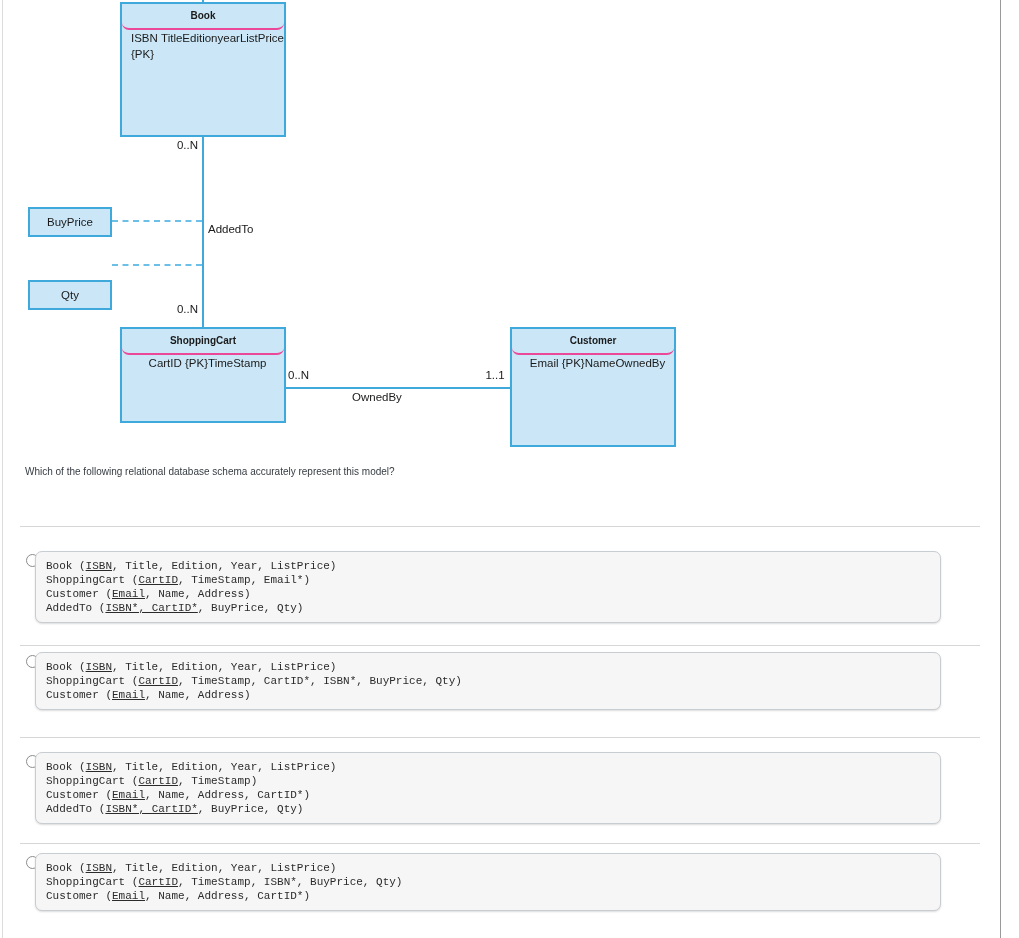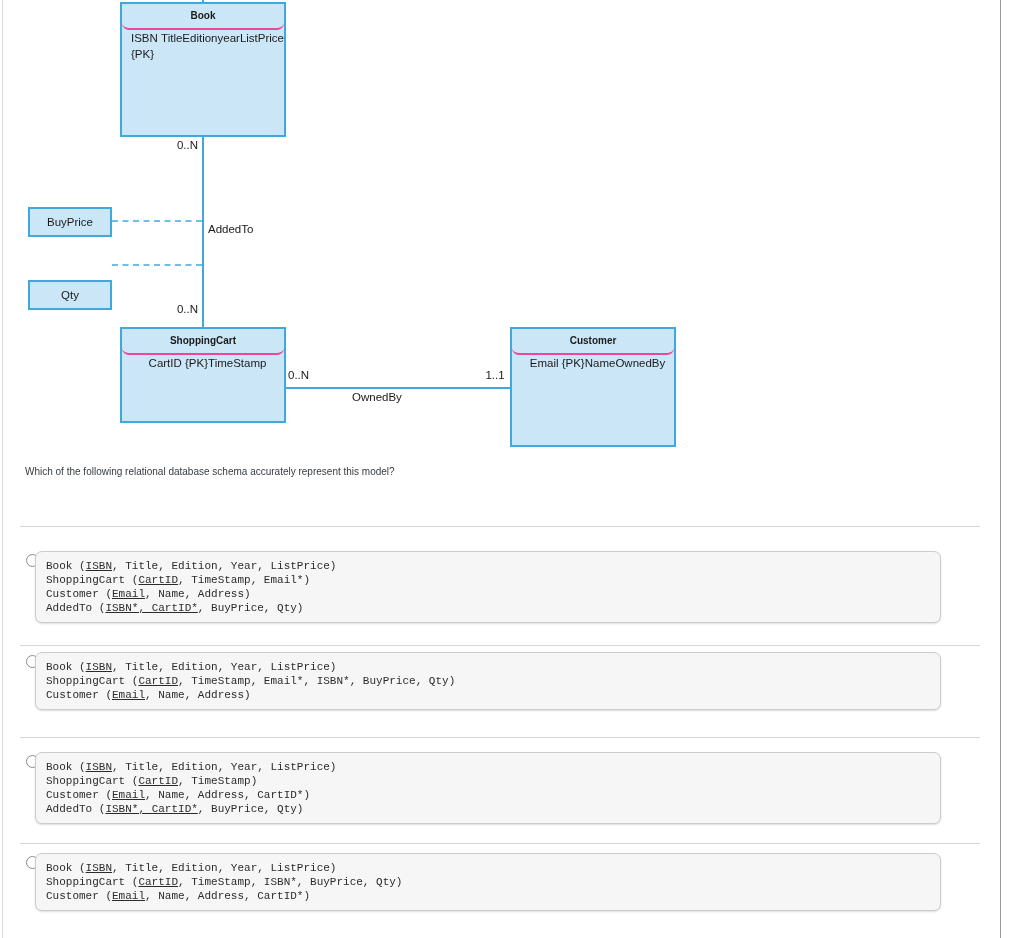--- a/index.html
+++ b/index.html
@@ -100,21 +100,21 @@
       <div class="opt-box" style="top: 551px;">
         <div class="code-line"><span>Book (</span><span class="u">ISBN</span><span>, Title, Edition, Year, ListPrice)</span></div>
         <div class="code-line"><span>ShoppingCart (</span><span class="u">CartID</span><span>, TimeStamp, Email*)</span></div>
         <div class="code-line"><span>Customer (</span><span class="u">Email</span><span>, Name, Address)</span></div>
         <div class="code-line"><span>AddedTo (</span><span class="u">ISBN*, CartID*</span><span>, BuyPrice, Qty)</span></div>
       </div>
       <div class="divider" style="top: 645px;"></div>
       <span class="opt-radio" style="top: 655px;"></span>
       <div class="opt-box" style="top: 652px;">
         <div class="code-line"><span>Book (</span><span class="u">ISBN</span><span>, Title, Edition, Year, ListPrice)</span></div>
-        <div class="code-line"><span>ShoppingCart (</span><span class="u">CartID</span><span>, TimeStamp, Email*, ISBN*, BuyPrice, Qty)</span></div>
+        <div class="code-line"><span>ShoppingCart (</span><span class="u">CartID</span><span>, TimeStamp, CartID*, ISBN*, BuyPrice, Qty)</span></div>
         <div class="code-line"><span>Customer (</span><span class="u">Email</span><span>, Name, Address)</span></div>
       </div>
       <div class="divider" style="top: 737px;"></div>
       <span class="opt-radio" style="top: 755px;"></span>
       <div class="opt-box" style="top: 752px;">
         <div class="code-line"><span>Book (</span><span class="u">ISBN</span><span>, Title, Edition, Year, ListPrice)</span></div>
         <div class="code-line"><span>ShoppingCart (</span><span class="u">CartID</span><span>, TimeStamp)</span></div>
         <div class="code-line"><span>Customer (</span><span class="u">Email</span><span>, Name, Address, CartID*)</span></div>
         <div class="code-line"><span>AddedTo (</span><span class="u">ISBN*, CartID*</span><span>, BuyPrice, Qty)</span></div>
       </div>

